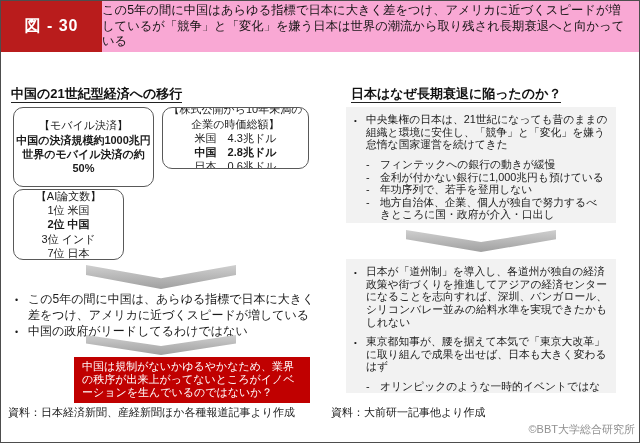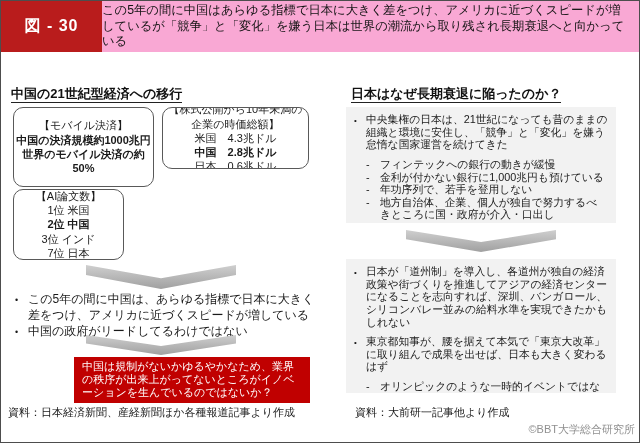--- a/index.html
+++ b/index.html
@@ -152,17 +152,17 @@
       <span>東京都知事が、腰を据えて本気で「東京大改革」に取り組んで成果を出せば、日本も大きく変わるはず</span>
     </div>
     <div class="dash-list">
       <div class="dash-item">
         <span class="mk">-</span>
         <span>オリンピックのような一時的イベントではなく毎日人、企業、金が集まるような仕組みをつくる</span>
       </div>
     </div>
   </div>
 
-  <div class="source" style="left:354px; top:404px;">資料：大前研一記事他より作成</div>
+  <div class="source" style="left:330px; top:404px;">資料：大前研一記事他より作成</div>
 
   <div class="copyright" style="right:4px; top:421px;">©BBT大学総合研究所</div>
 
 </div>
 
 </body></html>

